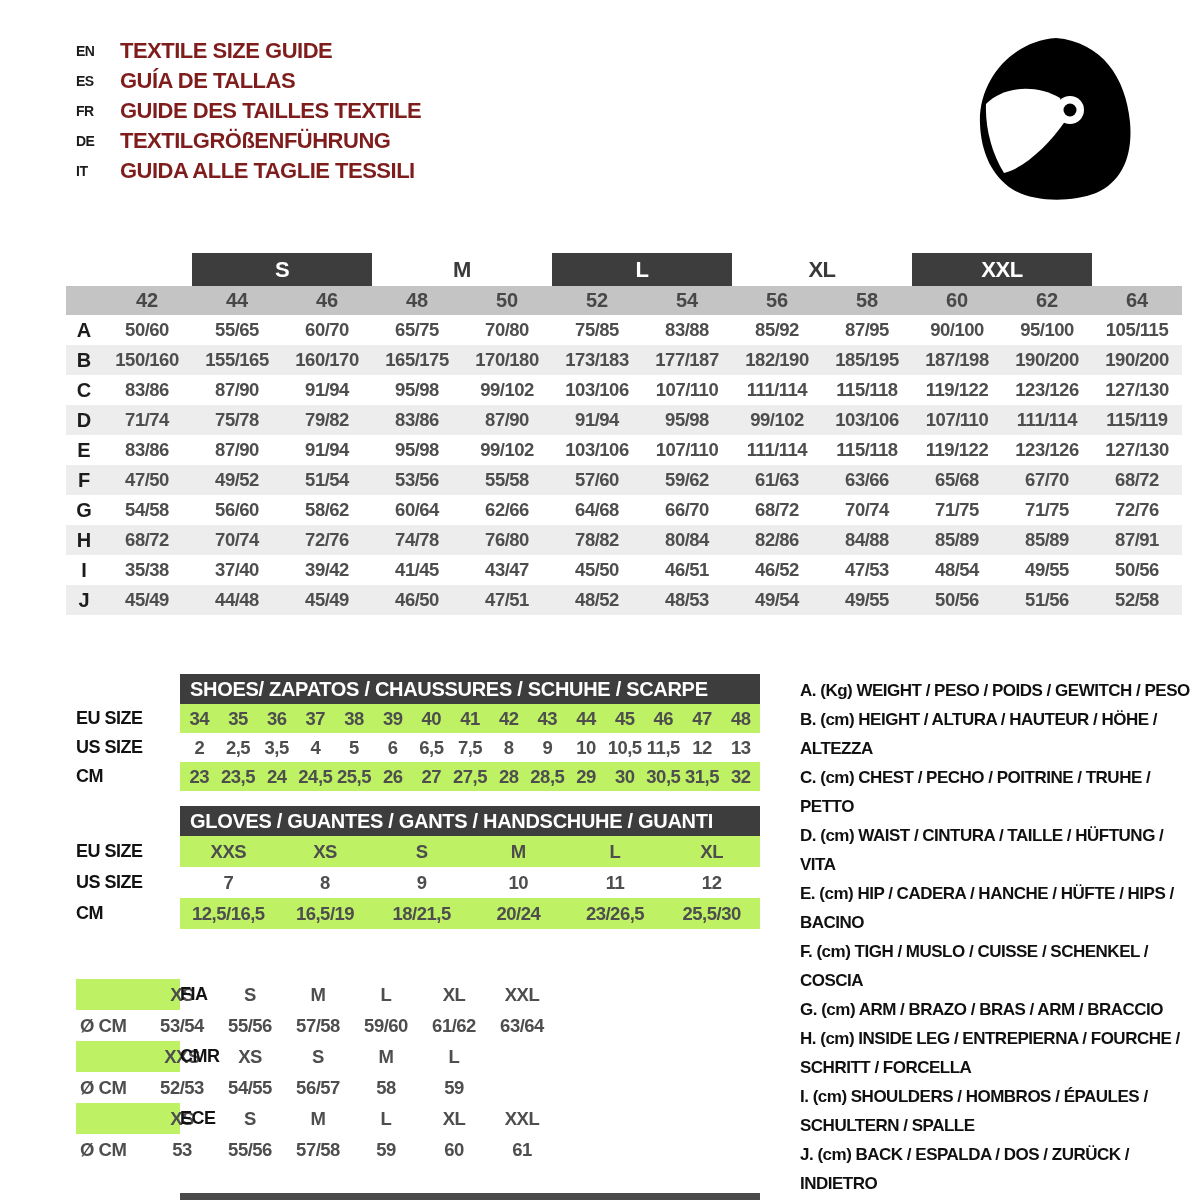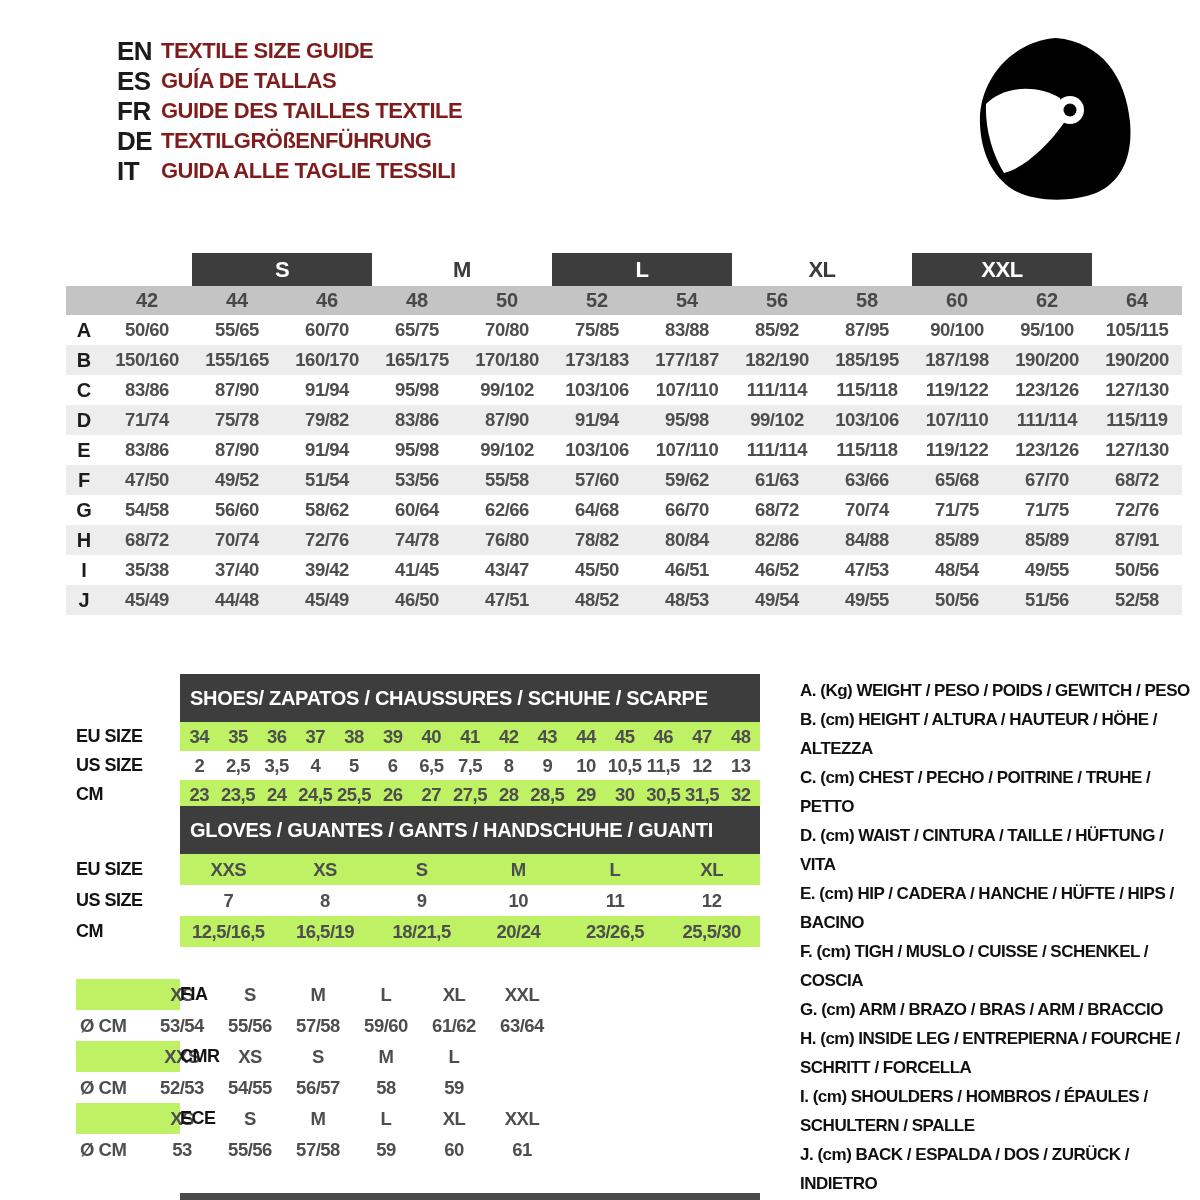--- a/index.html
+++ b/index.html
@@ -2,21 +2,21 @@
 <html><head>
 <meta charset="utf-8">
 <style>
   * { margin:0; padding:0; box-sizing:border-box; }
   body { background:#fff; font-family:"Liberation Sans", sans-serif; font-weight:bold; }
   #canvas { position:relative; width:1200px; height:1200px; background:#ffffff; overflow:hidden; }
 
   
   .langs { position:absolute; left:76px; top:36px; }
   .lang-row { display:flex; height:30px; align-items:center; }
-  .lang-code { width:44px; font-size:26px; color:#1b1b1b; letter-spacing:-0.5px;margin-left:41px; }
+  .lang-code { width:44px; font-size:14px; color:#1b1b1b; letter-spacing:-0.5px; }
   .lang-title { font-size:22px; color:#7f1d1d; letter-spacing:-0.5px; }
 
   
   .helmet-logo { position:absolute; left:976px; top:34px; width:160px; height:168px; }
 
   
   .main-table { position:absolute; left:66px; top:253px; width:1116px; }
   .mt-row { display:grid; grid-template-columns:36px repeat(12,1fr); align-items:center; }
   .group-row { height:33px; }
   .group-cell { height:33px; line-height:33px; text-align:center; font-size:22px; letter-spacing:-0.5px; }
@@ -26,21 +26,21 @@
   .num-cell { text-align:center; font-size:20px; color:#484848; }
   .data-row { height:30px; }
   .data-row.alt { background:#ededed; }
   .row-label { text-align:center; font-size:20px; color:#1c1c1c; }
   .val-cell { text-align:center; font-size:18.5px; color:#4e4e4e; letter-spacing:-0.5px; white-space:nowrap; }
 
   
   .bt { position:absolute; left:76px; display:grid; grid-template-columns:104px 580px; }
   .bt-label { display:flex; align-items:center; font-size:18px; color:#121212; letter-spacing:-0.5px; }
   .bt-header { background:#3d3d3d; color:#ffffff; font-size:20px; letter-spacing:-0.3px;
-               display:flex; align-items:center; padding-left:10px; height:48px; white-space:nowrap; }
+               display:flex; align-items:center; padding-left:10px; height:30px; white-space:nowrap; }
   .bt-body { display:grid; align-items:center; }
   .shaded { background:#bef264; }
   .cells-15 { grid-template-columns:repeat(15,1fr); }
   .cells-6 { grid-template-columns:repeat(6,1fr); }
   .helmet-grid { grid-template-columns:72px repeat(6,68px) 1fr; }
   .bt-cell { text-align:center; font-size:18.5px; color:#4e4e4e; letter-spacing:-0.5px; white-space:nowrap; }
   .unit-cell { text-align:left; padding-left:4px; }
   .r29 { height:29px; } .r31 { height:31px; }
 
   

